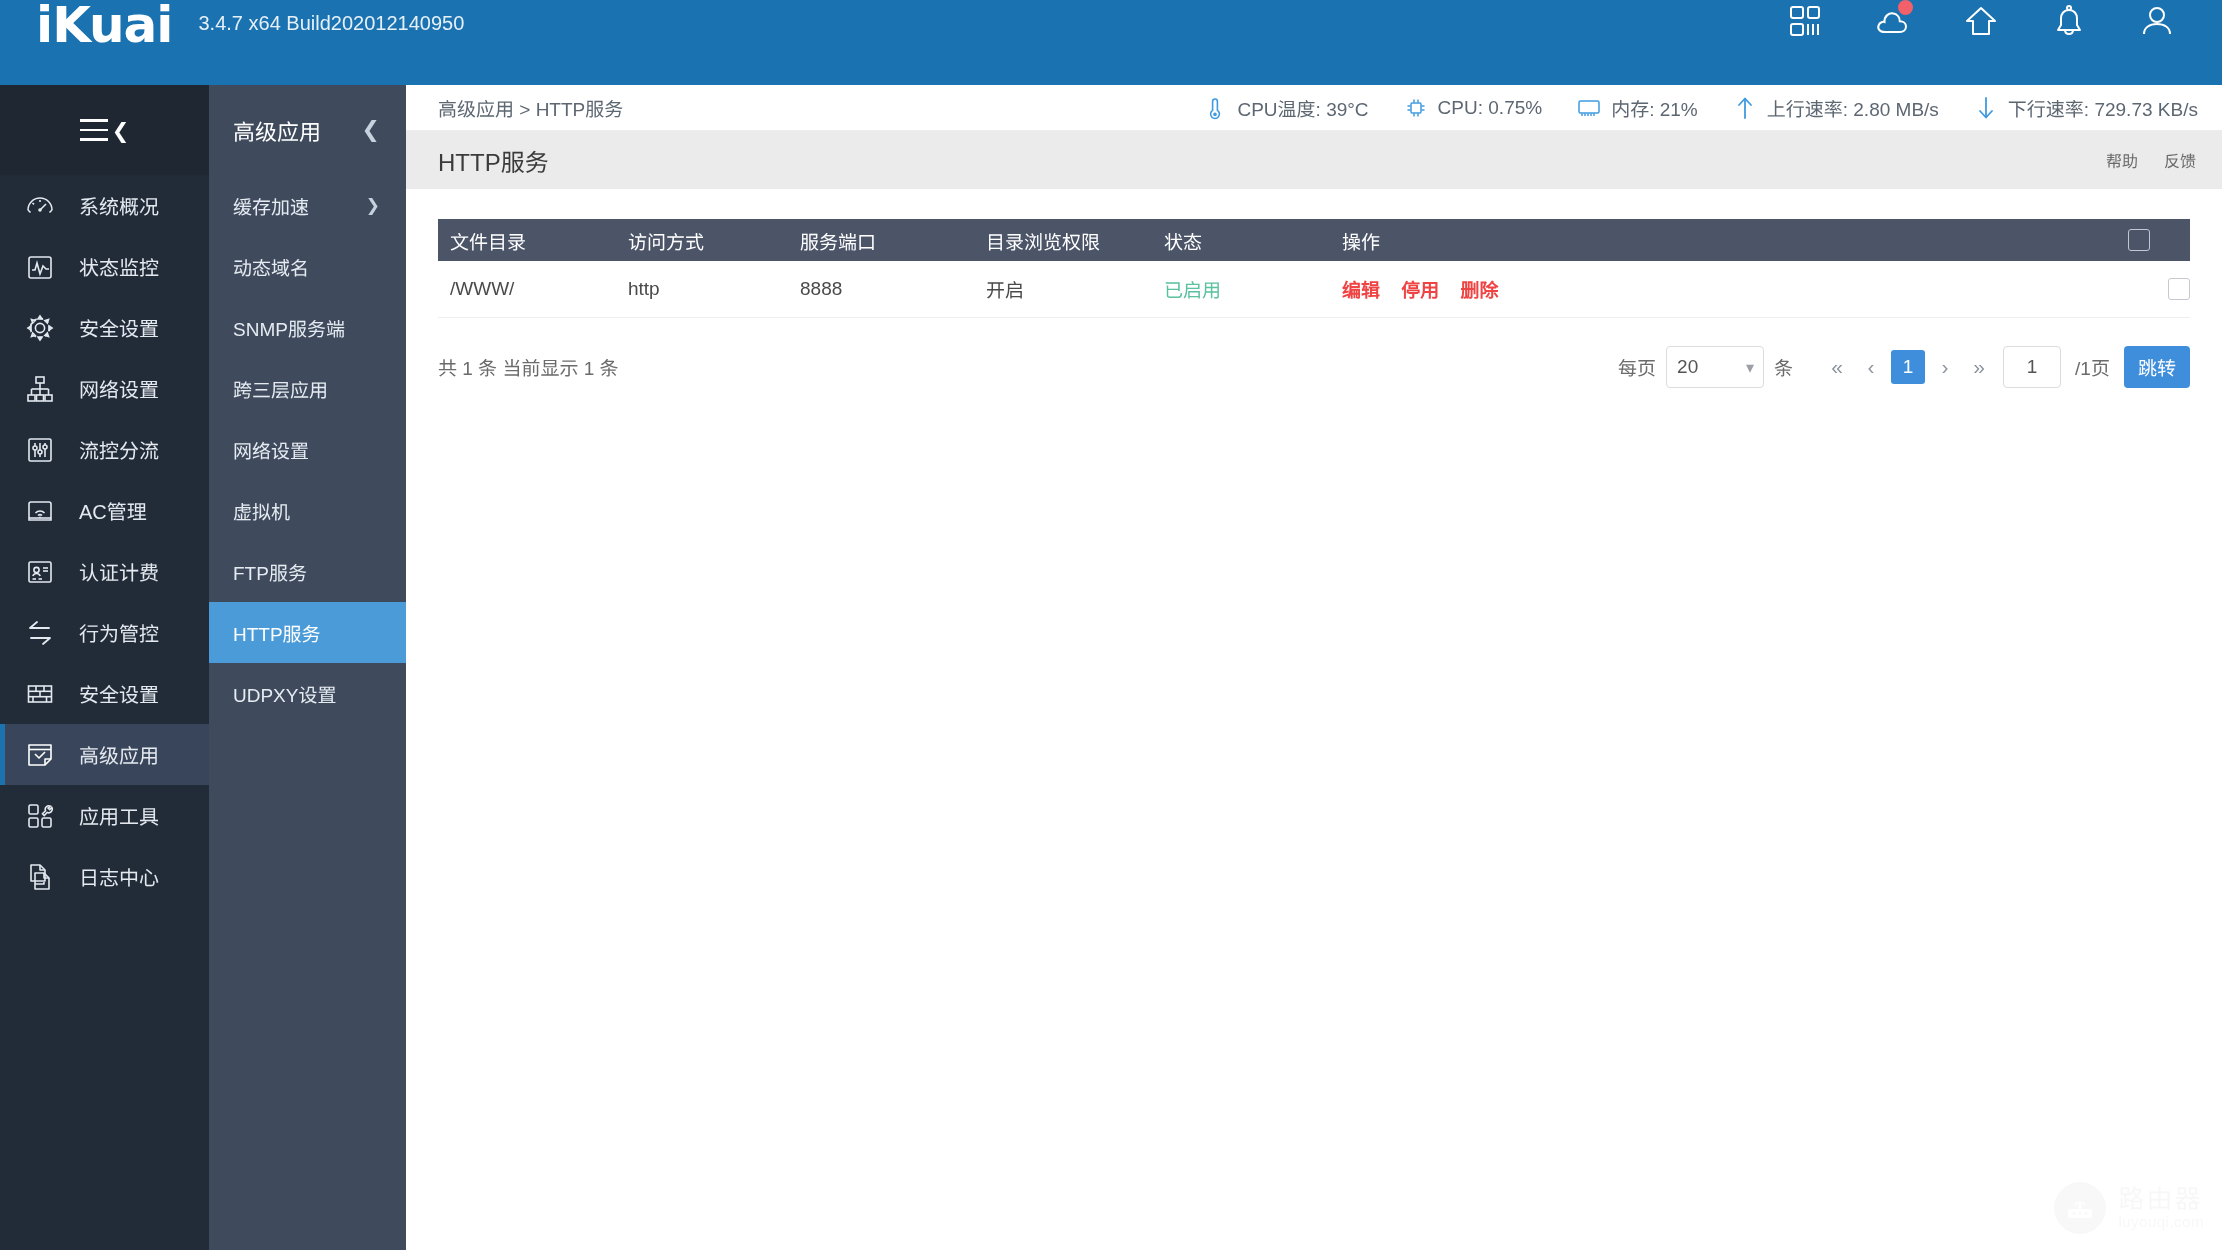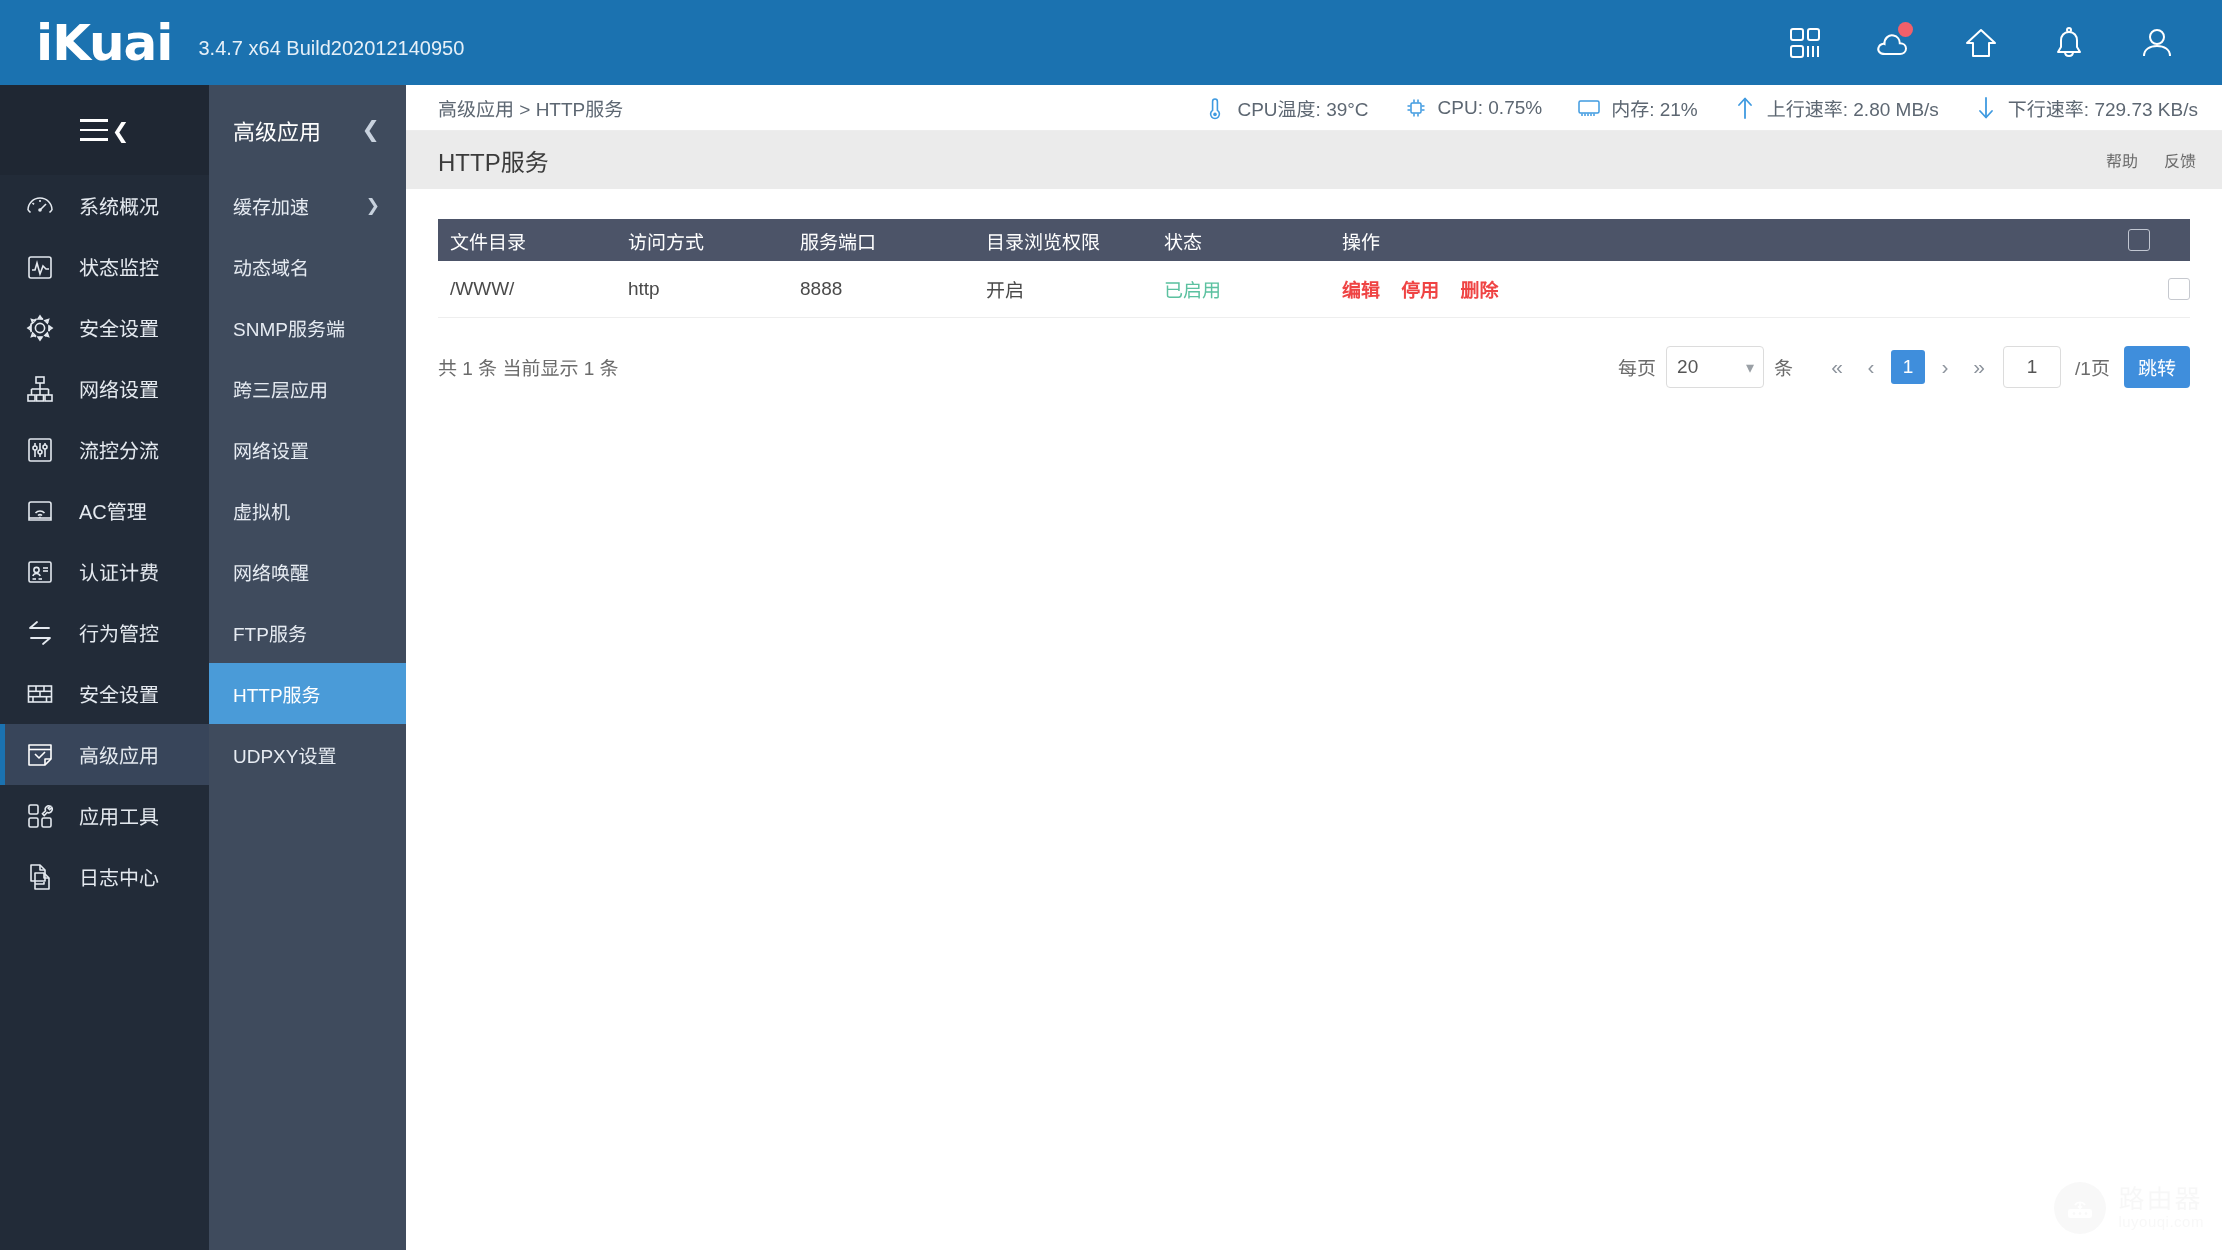--- a/index.html
+++ b/index.html
@@ -9,21 +9,21 @@
     overflow: hidden;
     font-family: "Liberation Sans", "DejaVu Sans", sans-serif;
     background: #ffffff;
   }
   #app { position: relative; width: 2222px; height: 1250px; display: flex; flex-direction: column; }
 
   
   .topbar {
     height: 85px; min-height: 85px;
     background: #1b72b0;
-    display: flex; align-items: center;
+    display: flex; align-items: flex-start;
     padding: 0 44px 0 36px;
     position: relative; z-index: 5;
   }
   .brand-logo {
     font-size: 50px; font-weight: bold; color: #ffffff;
     letter-spacing: -1px; line-height: 1;
     font-family: "DejaVu Sans", sans-serif;
   }
   .brand-version {
     margin-left: 26px; color: #e6f0f8; font-size: 20px;
@@ -444,23 +444,20 @@
         <span>SNMP服务端</span>
       </div>
       <div class="sub-item">
         <span>跨三层应用</span>
       </div>
       <div class="sub-item">
         <span>网络设置</span>
       </div>
       <div class="sub-item">
         <span>虚拟机</span>
-      </div>
-      <div class="sub-item">
-        <span>网络唤醒</span>
       </div>
       <div class="sub-item">
         <span>FTP服务</span>
       </div>
       <div class="sub-item active">
         <span>HTTP服务</span>
       </div>
       <div class="sub-item">
         <span>UDPXY设置</span>
       </div>

